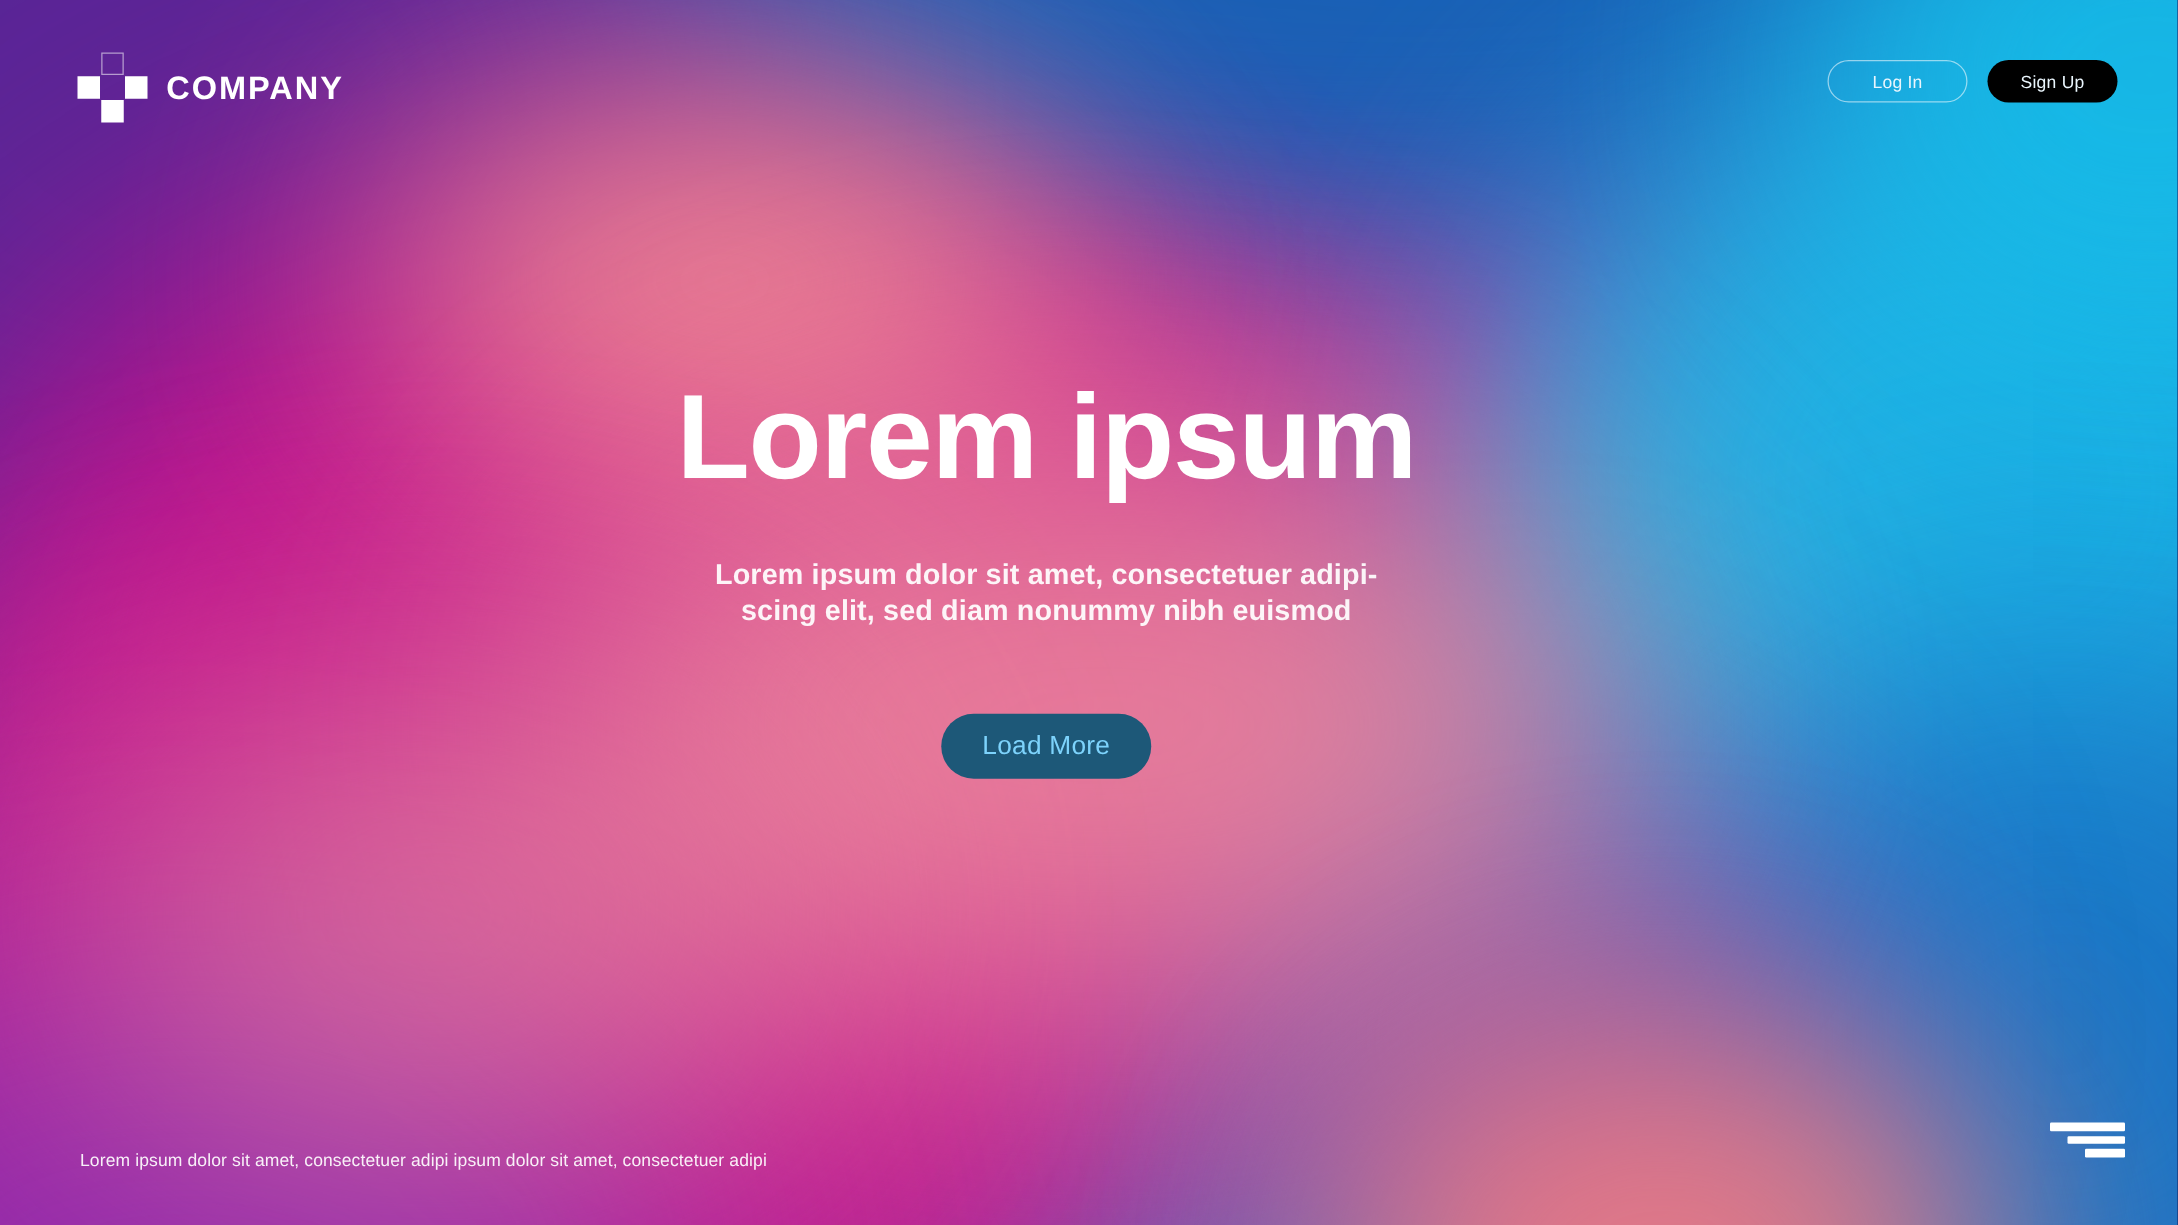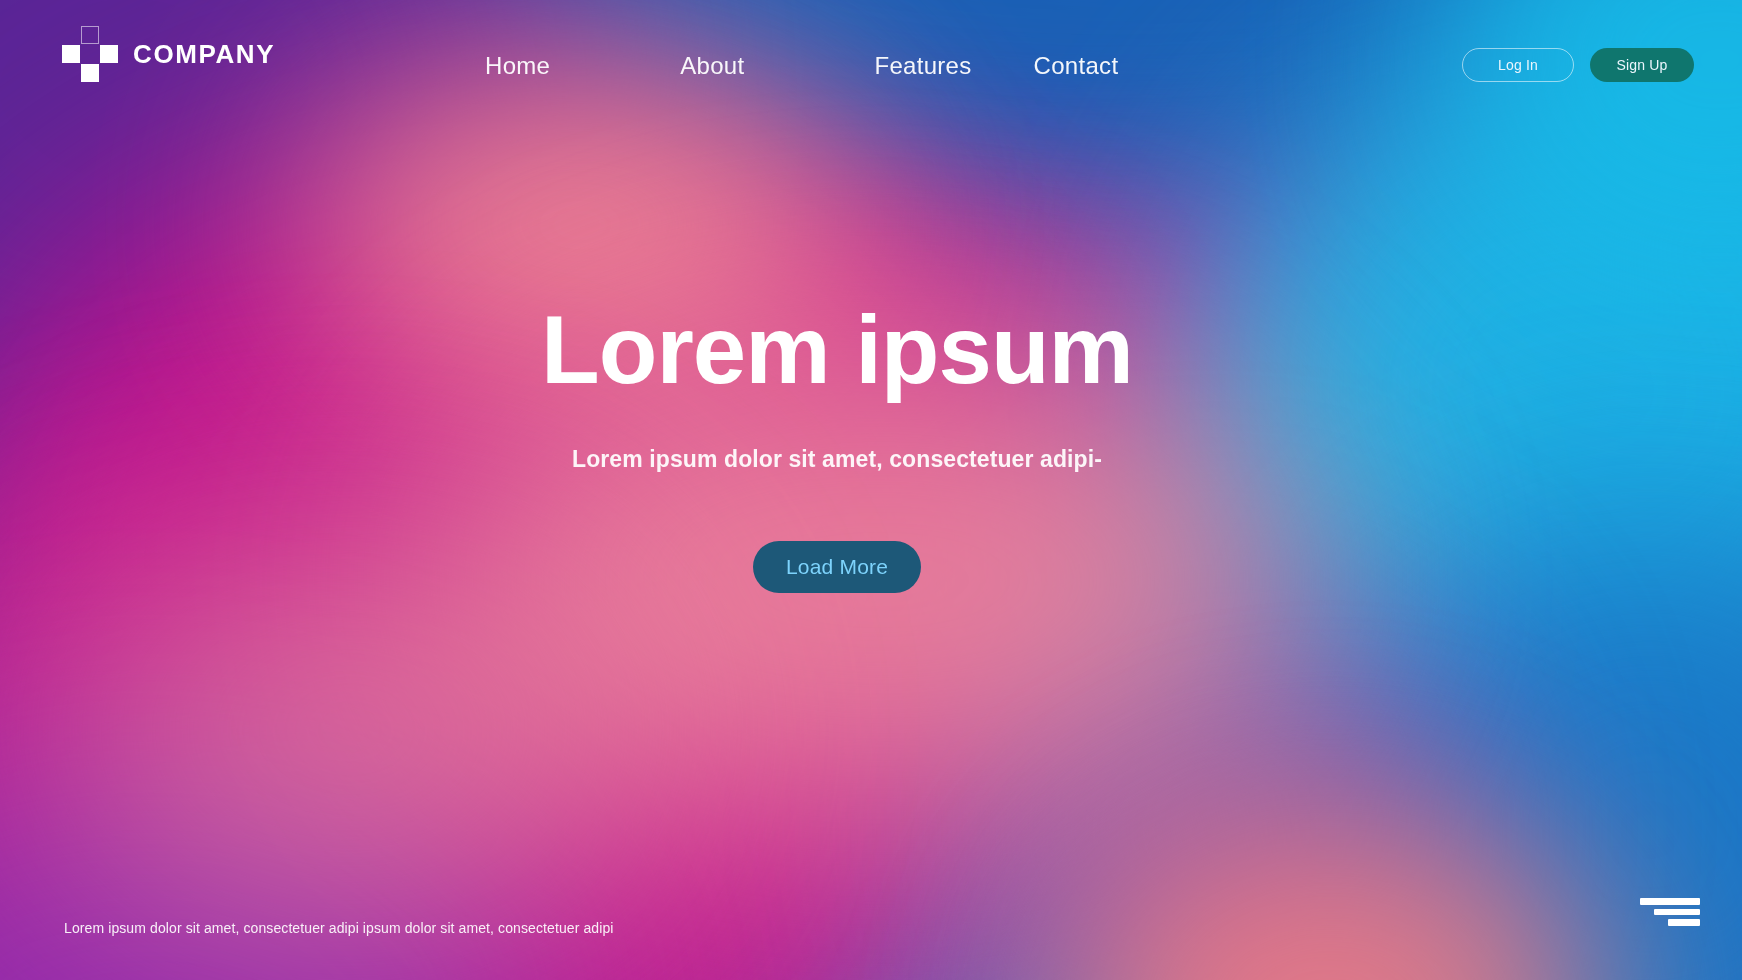--- a/index.html
+++ b/index.html
@@ -163,21 +163,21 @@
     top: 0; left: 0;
     width: 1742px;
     height: 128px;
     display: flex;
     align-items: center;
     z-index: 20;
   }
 
   .brand {
     position: absolute;
-    left: 62px; top: 26px;
+    left: 62px; top: 42px;
     display: flex;
     align-items: center;
     gap: 17px;
     cursor: pointer;
   }
 
   .logo-mark {
     position: relative;
     width: 54px;
     height: 56px;
@@ -246,21 +246,21 @@
     cursor: pointer;
     display: flex;
     align-items: center;
     justify-content: center;
   }
   .btn-signup {
     width: 104px;
     height: 34px;
     border-radius: 17px;
     border: none;
-    background: #0f766e;
+    background: #000000;
     color: #eaf6fd;
     font-size: 14px;
     font-family: "Liberation Sans", sans-serif;
     letter-spacing: .2px;
     cursor: pointer;
     display: flex;
     align-items: center;
     justify-content: center;
   }
 
@@ -375,41 +375,33 @@
     <div class="brand">
       <span class="logo-mark">
         <span class="sq-outline s-top"></span>
         <span class="sq s-left"></span>
         <span class="sq s-right"></span>
         <span class="sq s-bottom"></span>
       </span>
       <span class="brand-name">COMPANY</span>
     </div>
 
-    <nav class="nav">
-      <span class="nav-item">Home</span>
-      <span class="nav-gap-1"></span>
-      <span class="nav-item">About</span>
-      <span class="nav-gap-2"></span>
-      <span class="nav-item">Features</span>
-      <span class="nav-gap-3"></span>
-      <span class="nav-item">Contact</span>
-    </nav>
 
     <div class="auth">
       <button class="btn-login">Log In</button>
       <button class="btn-signup">Sign Up</button>
     </div>
 
   </header>
 
   <section class="hero">
     <h1 class="hero-title">Lorem ipsum</h1>
     <p class="hero-sub">
       <span>Lorem ipsum dolor sit amet, consectetuer adipi-</span>
+      <span class="l2">scing elit, sed diam nonummy nibh euismod</span>
     </p>
     <div class="cta-wrap">
       <button class="btn-load">Load More</button>
     </div>
   </section>
 
   <footer class="footer">
     <div class="footer-text">Lorem ipsum dolor sit amet, consectetuer adipi ipsum dolor sit amet, consectetuer adipi</div>
     <div class="footer-icon">
       <span class="bar bar1"></span>

